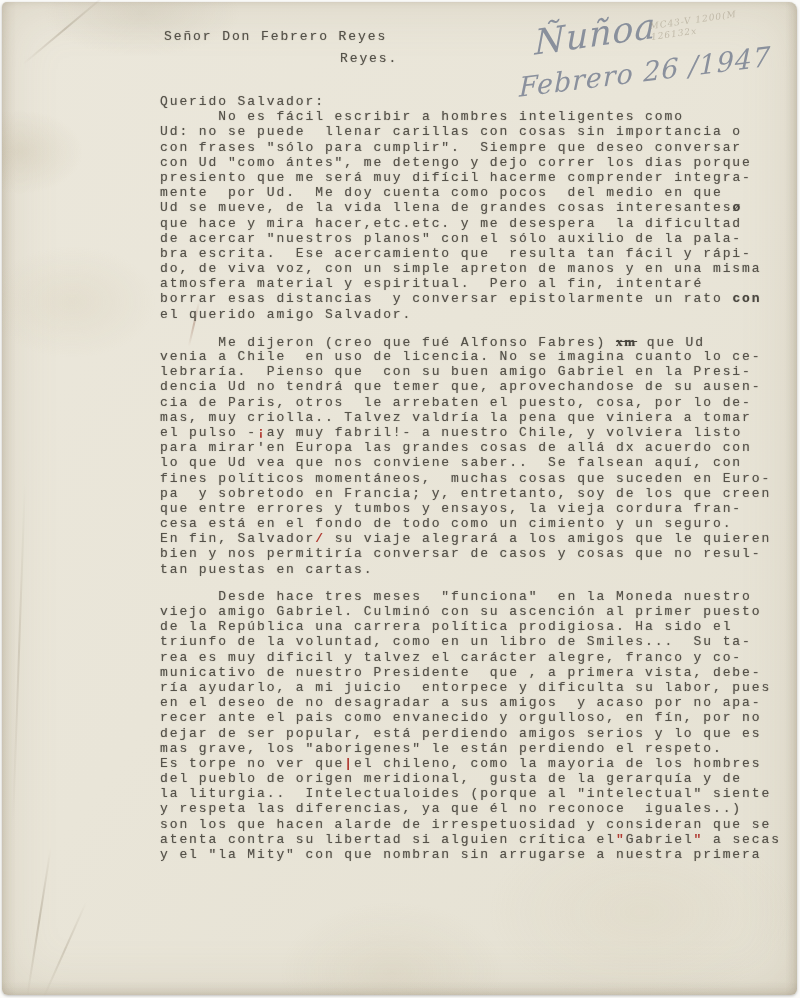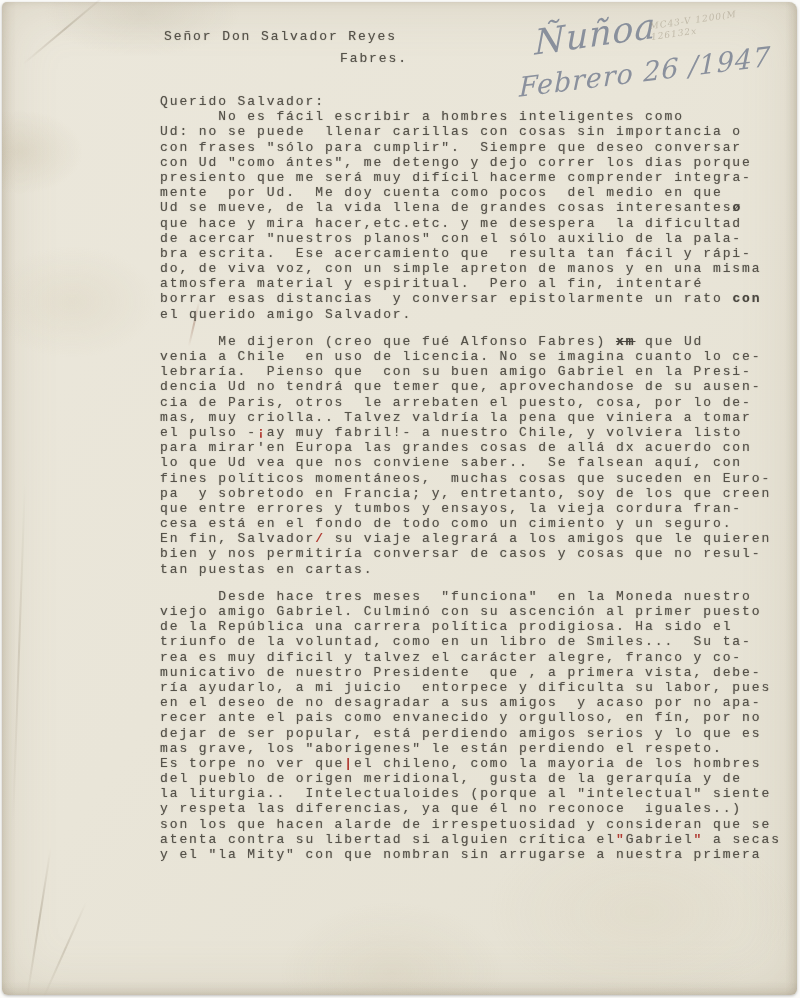--- a/index.html
+++ b/index.html
@@ -35,21 +35,21 @@
   .typed{color:var(--ink,#55524a);font-size:13px;letter-spacing:1.9px;
          white-space:pre;font-variant-ligatures:none;
          text-shadow:0 0 1px rgba(85,80,70,.55);}
   .recipient{position:absolute;left:162px;top:27px;}
   .city{position:absolute;left:338px;top:49px;}
   .body{position:absolute;left:158px;top:92px;line-height:15.2px;}
   .para{margin:0 0 12px 0;}
   .line{height:15.2px;}
   .seg-u{text-underline-offset:2px;text-decoration-thickness:1px;}
   .seg-red{color:var(--red,#b03a32);text-shadow:none;font-weight:bold;}
-  .seg-strike{text-decoration:line-through;font-weight:bold;color:#46433c;}
+  .seg-strike{text-decoration:line-through;font-weight:bold;color:#46433c;font-family:Liberation Serif, serif;}
   .seg-b{font-weight:bold;color:#4a4740;}
 
   .hand{position:absolute;color:var(--hand,#7d8595);opacity:.88;
         font-family:"DejaVu Serif",serif;font-style:italic;letter-spacing:1px;}
   .place{left:532px;top:12px;font-size:35px;transform:rotate(-8deg) skewX(-8deg);}
   .date{left:516px;top:52px;font-size:27px;transform:rotate(-7deg) skewX(-8deg);width:290px;}
   .pencil{position:absolute;left:648px;top:13px;transform:rotate(-8deg);
           color:var(--pencil,#a39a86);opacity:.55;font-size:9px;letter-spacing:1px;
           font-family:"DejaVu Serif",serif;font-style:italic;line-height:11px;}
 </style>
@@ -58,22 +58,22 @@
 
 <div class="scan">
   <div class="paper">
     <div class="texture"></div>
     <div class="crease crease-tl"></div>
     <div class="crease crease-mid"></div>
     <div class="crease crease-bl1"></div>
     <div class="crease crease-bl2"></div>
     <div class="crease crease-left"></div>
 
-    <div class="typed recipient">Señor Don Salvador Reyes</div>
-    <div class="typed city">Fabres.</div>
+    <div class="typed recipient">Señor Don Febrero Reyes</div>
+    <div class="typed city">Reyes.</div>
 
     <div class="hand place">Ñuñoa</div>
     <div class="hand date">Febrero 26 /1947</div>
 
     <div class="pencil">
       <div>MC43-V 1200(M</div>
       <div>126132x</div>
     </div>
 
     <div class="typed body"><div class="para"><div class="line"><span>Querido Salvador:</span></div><div class="line"><span>      No es fácil escribir a hombres inteligentes como</span></div><div class="line"><span>Ud: no se puede  llenar carillas con cosas sin importancia o</span></div><div class="line"><span>con frases "sólo para cumplir".  Siempre que deseo conversar</span></div><div class="line"><span>con Ud "como ántes", me detengo y dejo correr los dias porque</span></div><div class="line"><span>presiento que me será muy difícil hacerme comprender </span><span class="seg-u">integra-</span></div><div class="line"><span class="seg-u">mente</span><span>  por Ud.  Me doy cuenta como pocos  del medio </span><span class="seg-u">en que</span></div><div class="line"><span class="seg-u">Ud</span><span> se mueve, de la vida llena de grandes cosas interesantes</span><span class="seg-b">ø</span></div><div class="line"><span>que hace y mira hacer,etc.etc. y me desespera  la dificultad</span></div><div class="line"><span>de acercar "nuestros planos" con el sólo auxilio de la pala-</span></div><div class="line"><span>bra escrita.  Ese acercamiento que  resulta tan fácil y rápi-</span></div><div class="line"><span>do, de viva voz, con un simple apreton de manos y en una misma</span></div><div class="line"><span>atmosfera material y espiritual.  Pero al fin, intentaré</span></div><div class="line"><span>borrar esas distancias  y conversar epistolarmente un rato </span><span class="seg-b">con</span></div><div class="line"><span>el querido amigo Salvador.</span></div></div><div class="para"><div class="line"><span>      Me dijeron (creo que fué Alfonso Fabres) </span><span class="seg-strike">xm</span><span> que Ud</span></div><div class="line"><span>venia a Chile  en uso de licencia. No se imagina cuanto lo ce-</span></div><div class="line"><span>lebraría.  Pienso que  con su buen amigo Gabriel en la Presi-</span></div><div class="line"><span>dencia Ud no tendrá que temer que, aprovechandose de su ausen-</span></div><div class="line"><span>cia de Paris, otros  le arrebaten el puesto, cosa, por lo de-</span></div><div class="line"><span>mas, muy criolla.. Talvez valdría la pena que viniera a tomar</span></div><div class="line"><span>el pulso -</span><span class="seg-red">¡</span><span>ay muy fabril!- a nuestro Chile, y volviera listo</span></div><div class="line"><span>para mirar'en Europa las grandes cosas de allá dx acuerdo con</span></div><div class="line"><span>lo que Ud vea que nos conviene saber..  Se falsean aquí, con</span></div><div class="line"><span>fines políticos momentáneos,  muchas cosas que suceden en Euro-</span></div><div class="line"><span>pa  y sobretodo en Francia; y, entretanto, soy de los que creen</span></div><div class="line"><span>que entre errores y tumbos y ensayos, la vieja cordura fran-</span></div><div class="line"><span>cesa está en el fondo de todo como un cimiento y un seguro.</span></div><div class="line"><span>En fin, Salvador</span><span class="seg-red">/</span><span> su viaje alegrará a los amigos que le quieren</span></div><div class="line"><span>bien y nos permitiría conversar de casos y cosas que no resul-</span></div><div class="line"><span>tan puestas en cartas.</span></div></div><div class="para"><div class="line"><span>      Desde hace tres meses  "funciona"  en la Moneda nuestro</span></div><div class="line"><span>viejo amigo Gabriel. Culminó con su ascención al primer puesto</span></div><div class="line"><span>de la República una carrera política prodigiosa. Ha sido el</span></div><div class="line"><span>triunfo de la voluntad, como en un libro de Smiles...  Su ta-</span></div><div class="line"><span>rea es muy dificil y talvez el carácter alegre, franco y co-</span></div><div class="line"><span>municativo de nuestro Presidente  que , a primera vista, debe-</span></div><div class="line"><span>ría ayudarlo, a mi juicio  entorpece y dificulta su labor, pues</span></div><div class="line"><span>en el deseo de no desagradar a sus amigos  y acaso por no apa-</span></div><div class="line"><span>recer ante el pais como envanecido y orgulloso, en fín, por no</span></div><div class="line"><span>dejar de ser popular, está perdiendo amigos serios y lo que es</span></div><div class="line"><span>mas grave, los "aborigenes" le están perdiendo el respeto.</span></div><div class="line"><span>Es torpe no ver que</span><span class="seg-red">|</span><span>el chileno, como la mayoria de los hombres</span></div><div class="line"><span>del pueblo de origen meridional,  gusta de la gerarquía y de</span></div><div class="line"><span>la liturgia..  Intelectualoides (porque al "intelectual" siente</span></div><div class="line"><span>y respeta las diferencias, ya que él no reconoce  iguales..)</span></div><div class="line"><span>son los que hacen alarde de irrespetuosidad y consideran que se</span></div><div class="line"><span>atenta contra su libertad si alguien crítica el</span><span class="seg-red">"</span><span>Gabriel</span><span class="seg-red">"</span><span> a secas</span></div><div class="line"><span>y el "la Mity" con que nombran sin arrugarse a nuestra primera</span></div></div></div>

